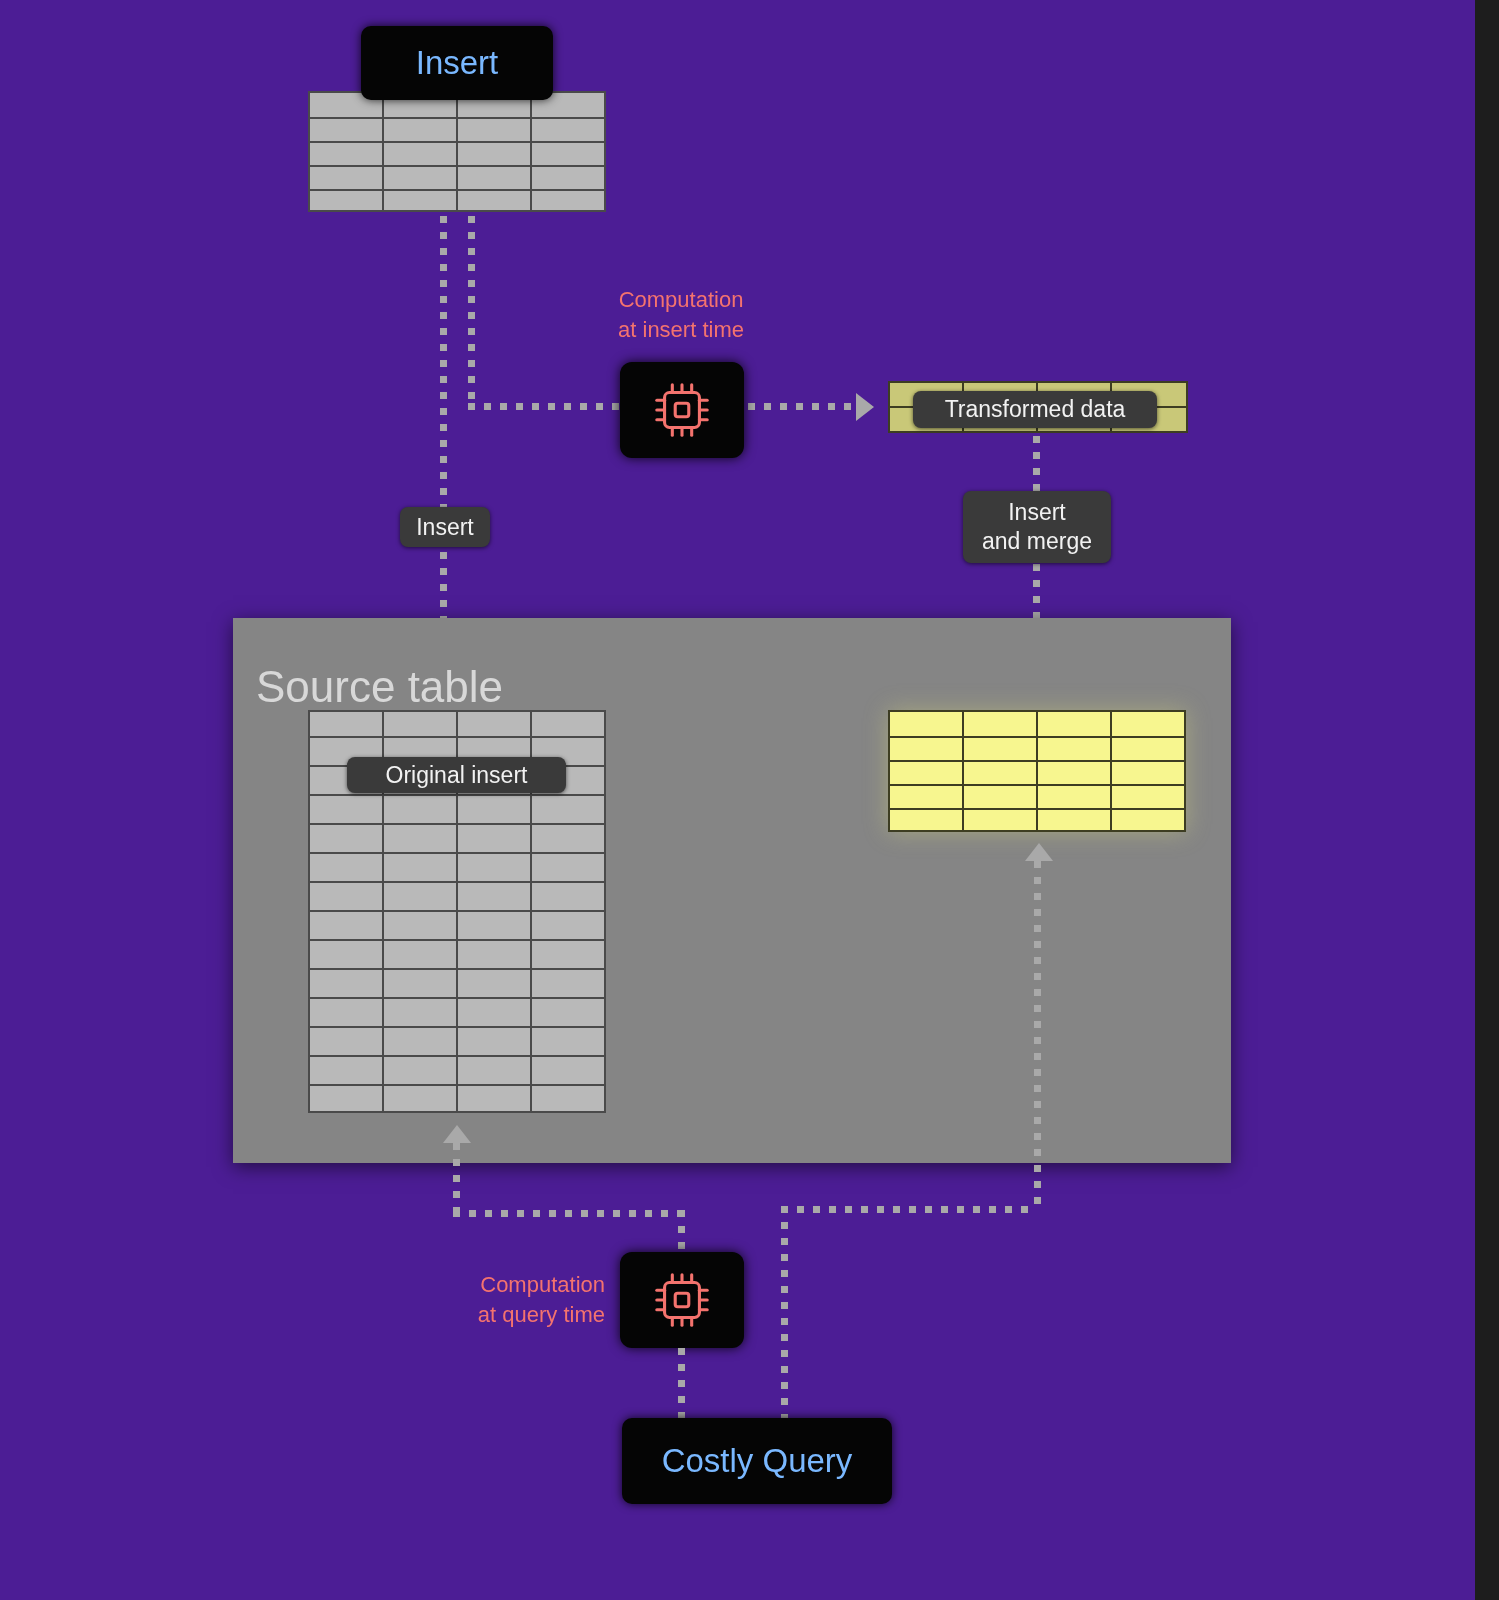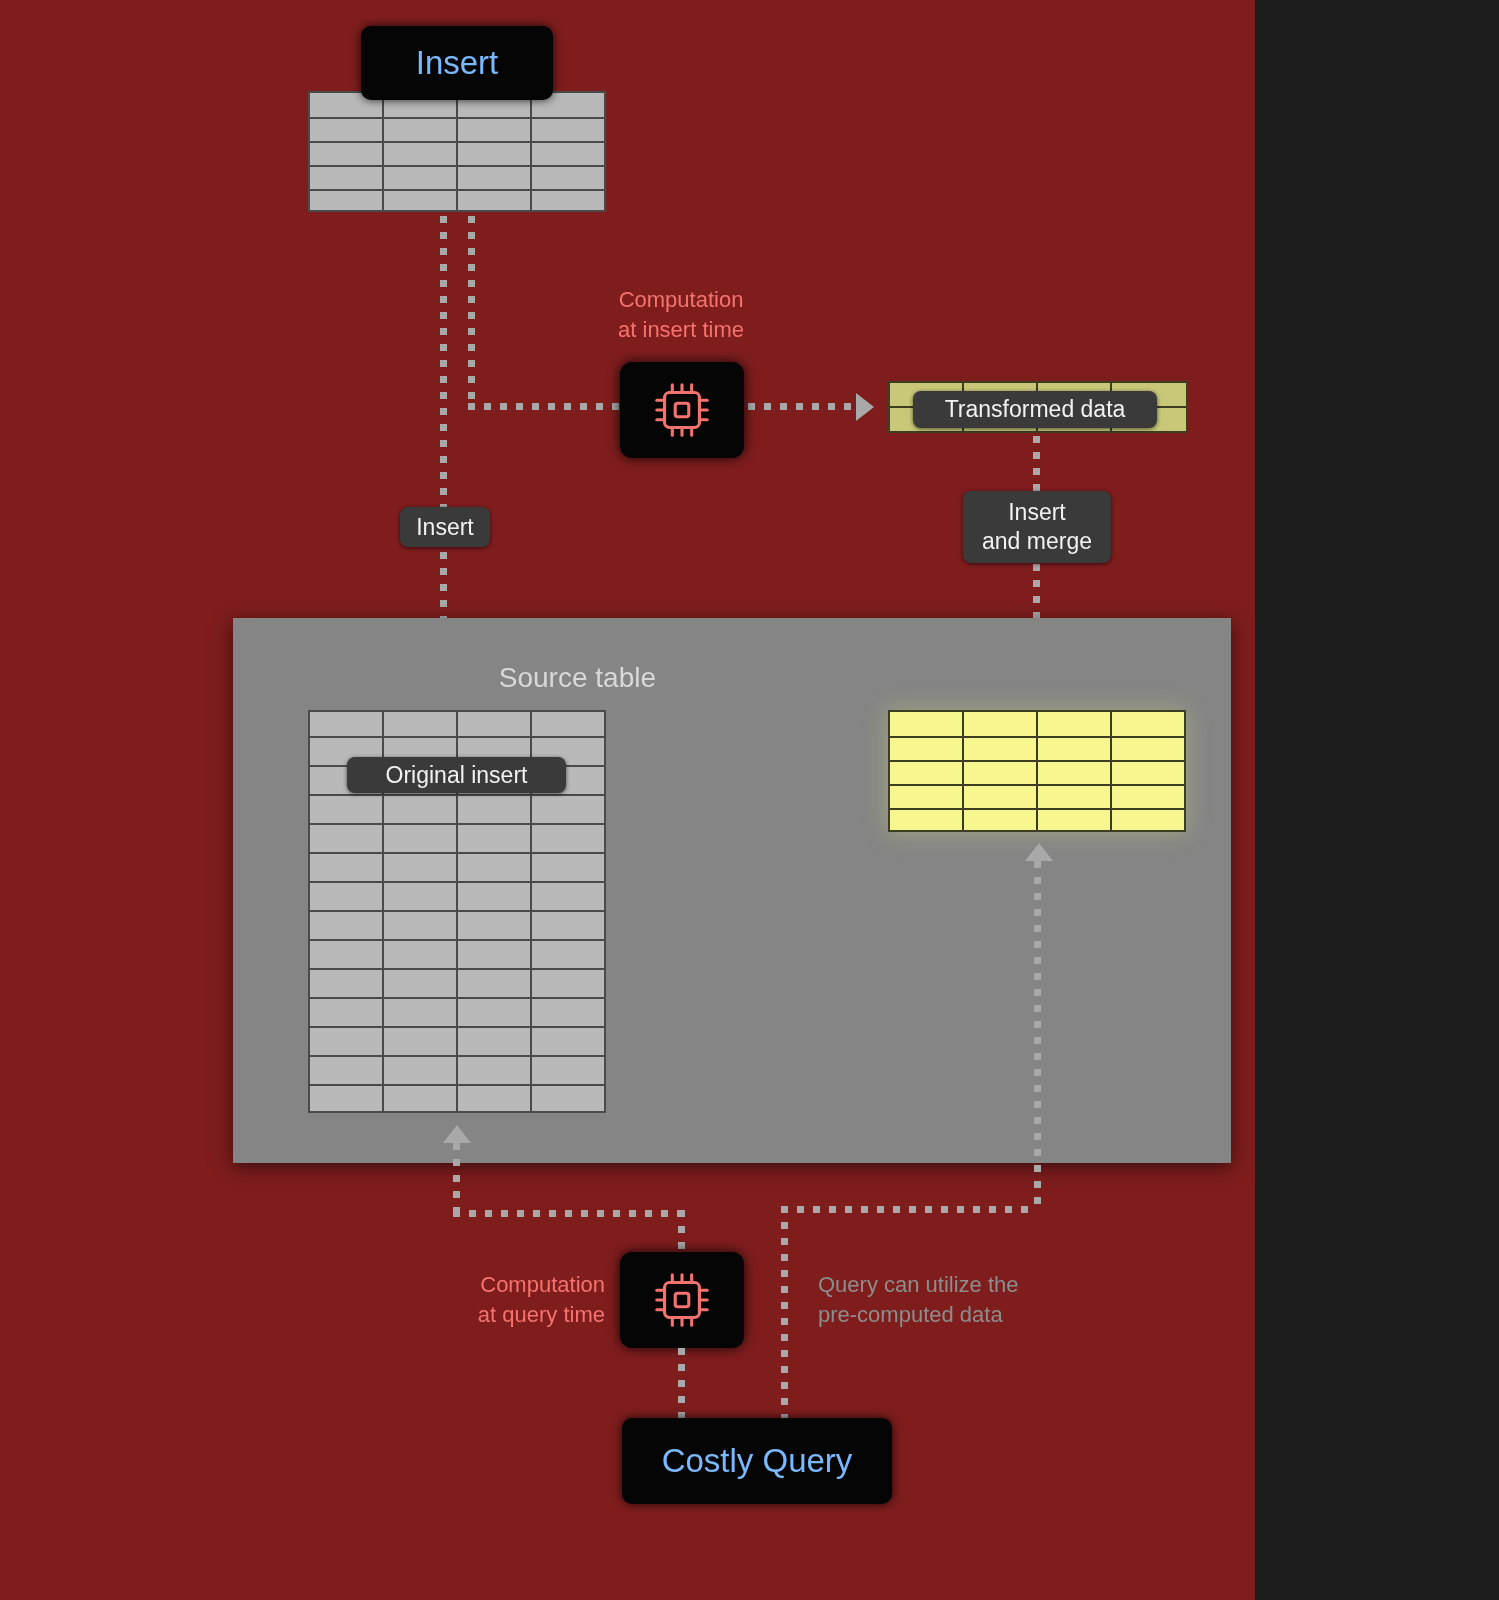--- a/index.html
+++ b/index.html
@@ -5,23 +5,23 @@
   html, body {
     margin: 0;
     padding: 0;
     background: #1d1d1d;
   }
   body {
     font-family: "Liberation Sans", sans-serif;
   }
   #canvas {
     position: relative;
-    width: 1255px;
+    width: 1475px;
     height: 1600px;
-    background: #7f1d1d;
+    background: #4c1d95;
     overflow: hidden;
   }
 
   
   .blackbox {
     position: absolute;
     background: #050505;
     border-radius: 10px;
     display: flex;
     align-items: center;
@@ -63,22 +63,22 @@
   }
 
   .bigregion {
     position: absolute;
     background: #858585;
     box-shadow: 0 4px 18px rgba(0,0,0,0.55);
   }
   .regiontitle {
     position: absolute;
     color: #d8d8d8;
-    font-size: 28px;
-    text-align: right;
+    font-size: 44px;
+    text-align: left;
     width: 400px;
   }
 
   
   .tbl {
     position: absolute;
     box-sizing: border-box;
     border: 2px solid #4a4a4a;
     background-repeat: repeat;
   }
@@ -275,20 +275,18 @@
       <line x1="6" y1="32" x2="14" y2="32"></line>
       <line x1="6" y1="42" x2="14" y2="42"></line>
       <line x1="50" y1="22" x2="58" y2="22"></line>
       <line x1="50" y1="32" x2="58" y2="32"></line>
       <line x1="50" y1="42" x2="58" y2="42"></line>
     </svg>
   </div>
 
   <div class="dotv" style="left:678px; top:1348px; height:72px;"></div>
 
-  <div class="graytext" style="left:818px; top:1270px; width:280px; white-space:pre-line;">Query can utilize the
-pre-computed data</div>
 
   <div class="blackbox" style="left:622px; top:1418px; width:270px; height:86px;">
     <span class="bluelabel">Costly Query</span>
   </div>
 
 </div>
 
 </body></html>

